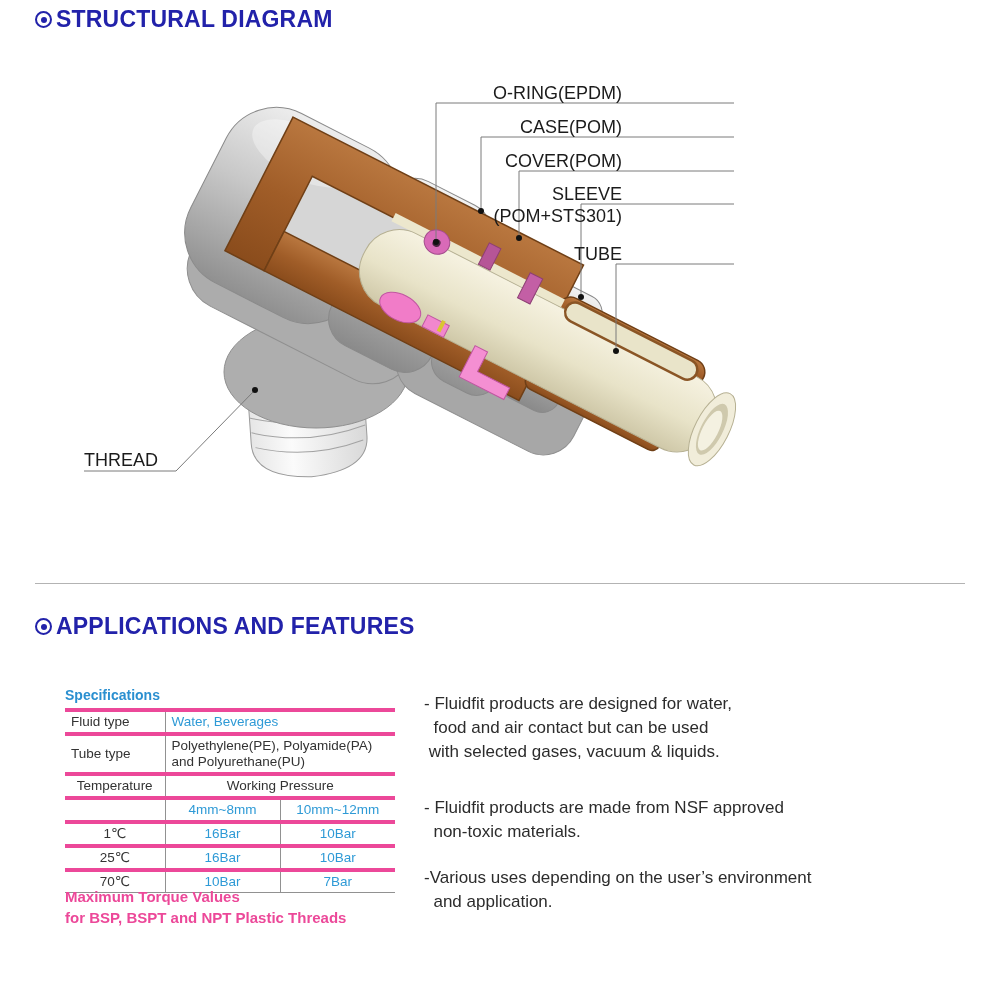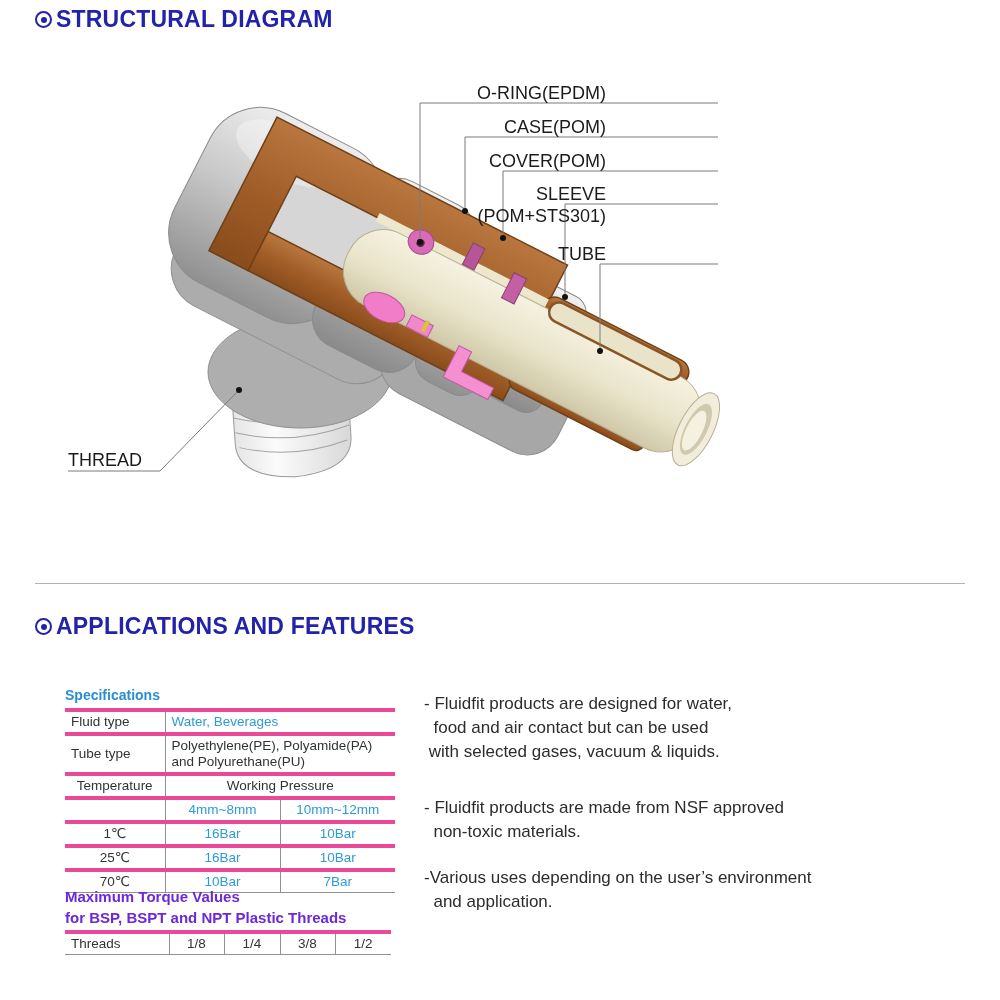--- a/index.html
+++ b/index.html
@@ -8,41 +8,41 @@
 
   
   .heading{position:absolute;left:35px;display:flex;align-items:center;gap:4px;
            color:#2222aa;font-size:23px;font-weight:bold;letter-spacing:0.2px;white-space:nowrap;}
   .bullet{display:inline-block;width:13px;height:13px;border:2.5px solid #2222aa;border-radius:50%;
           position:relative;flex:0 0 auto;}
   .bullet::after{content:"";position:absolute;left:3.5px;top:3.5px;width:6px;height:6px;
           background:#2222aa;border-radius:50%;}
 
   
-  .diagram{position:absolute;left:0;top:0;width:888px;height:583px;}
+  .diagram{position:absolute;left:16px;top:0;width:888px;height:583px;}
   .diagram svg{position:absolute;left:0;top:0;}
   .dlabel{position:absolute;font-size:18px;color:#1b1b1b;white-space:nowrap;}
   .dlabel.right{right:282px;text-align:right;}
 
   .divider{position:absolute;left:35px;top:583px;width:930px;height:0;
            border-top:1.5px solid #b3b3b3;}
 
   
   .spec-title{position:absolute;left:65px;top:687px;font-size:14px;font-weight:bold;color:#2a8fd0;}
   table.datatable{position:absolute;border-collapse:collapse;table-layout:fixed;
            font-size:13.5px;color:#333333;}
   table.spec-table{left:65px;top:708px;width:330px;}
   table.datatable td{padding:2px 6px;line-height:16px;border-top:4px solid #ec4899;border-bottom:1px solid #919191;}
   td.vl{border-left:1px solid #919191;}
   td.ctr{text-align:center;}
   .blue{color:#2e9ad6;}
   .prewrap{white-space:pre-wrap;}
 
   .torque-title{position:absolute;left:65px;top:886px;font-size:15px;font-weight:bold;
-           color:#6d28d9;line-height:21px;white-space:pre-wrap;}
+           color:#ec4899;line-height:21px;white-space:pre-wrap;}
   table.torque-table{left:65px;top:930px;width:326px;}
 
   
   .features{position:absolute;left:424px;top:692px;width:545px;font-size:17px;
             line-height:24px;color:#2c2c2c;}
   .feature-item{white-space:pre-wrap;}
   .mb1{margin-bottom:32px;} .mb2{margin-bottom:25px;} .mb3{margin-bottom:22px;}
 </style>
 </head>
 <body>
@@ -217,27 +217,20 @@
 for BSP, BSPT and NPT Plastic Threads</div>
   <table class="datatable torque-table">
     <colgroup>
         <col style="width:104px">
         <col style="width:55px">
         <col style="width:56px">
         <col style="width:55px">
         <col style="width:56px">
       </colgroup>
     <tbody>
-        <tr>
-      <td>Threads</td>
-      <td class="vl ctr">1/8</td>
-      <td class="vl ctr">1/4</td>
-      <td class="vl ctr">3/8</td>
-      <td class="vl ctr">1/2</td>
-    </tr>
   </tbody>
     </table>
 
   <div class="features">
     <div class="feature-item mb1">- Fluidfit products are designed for water,
   food and air contact but can be used
  with selected gases, vacuum &amp; liquids.</div>
     <div class="feature-item mb3">- Fluidfit products are made from NSF approved
   non-toxic materials.</div>
     <div class="feature-item">-Various uses depending on the user’s environment

